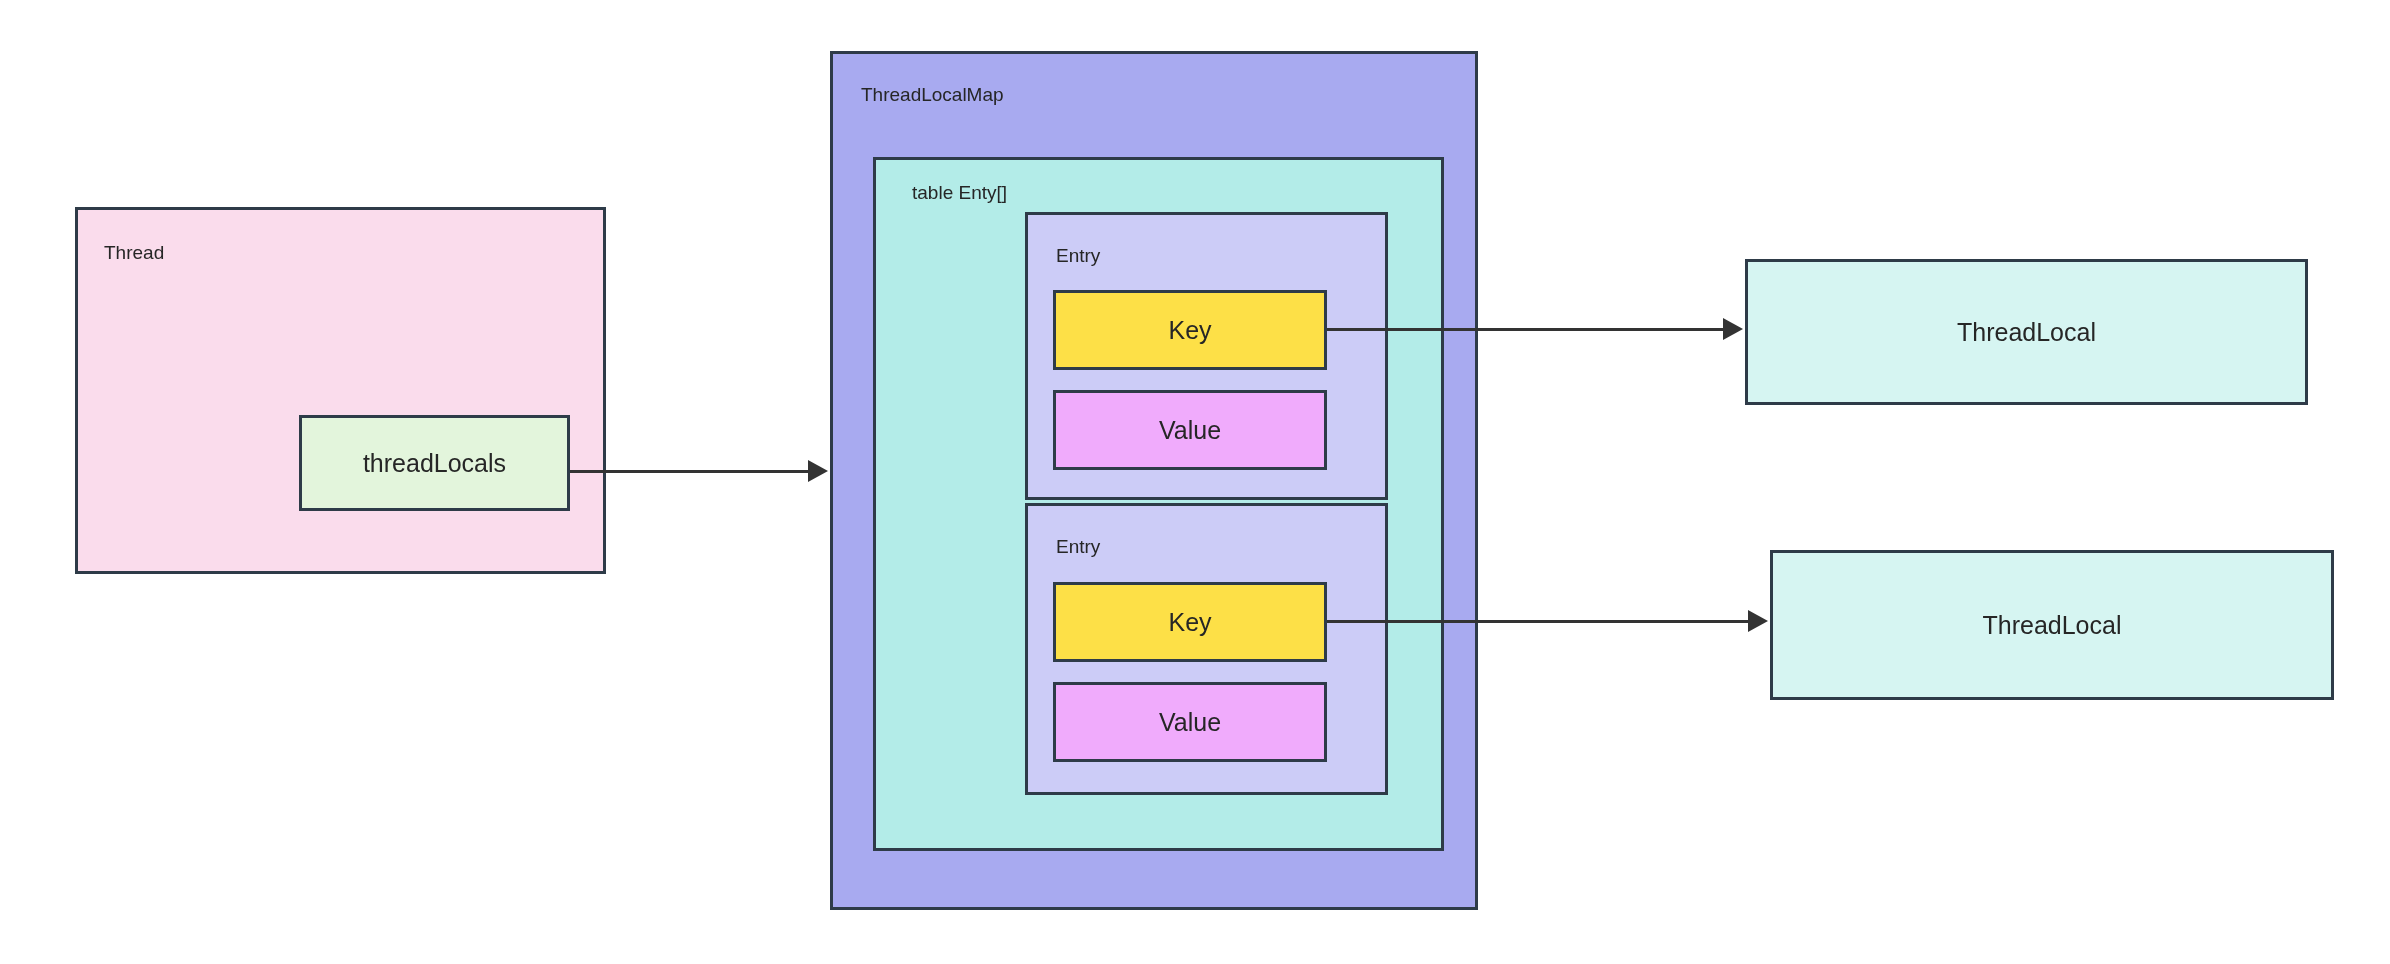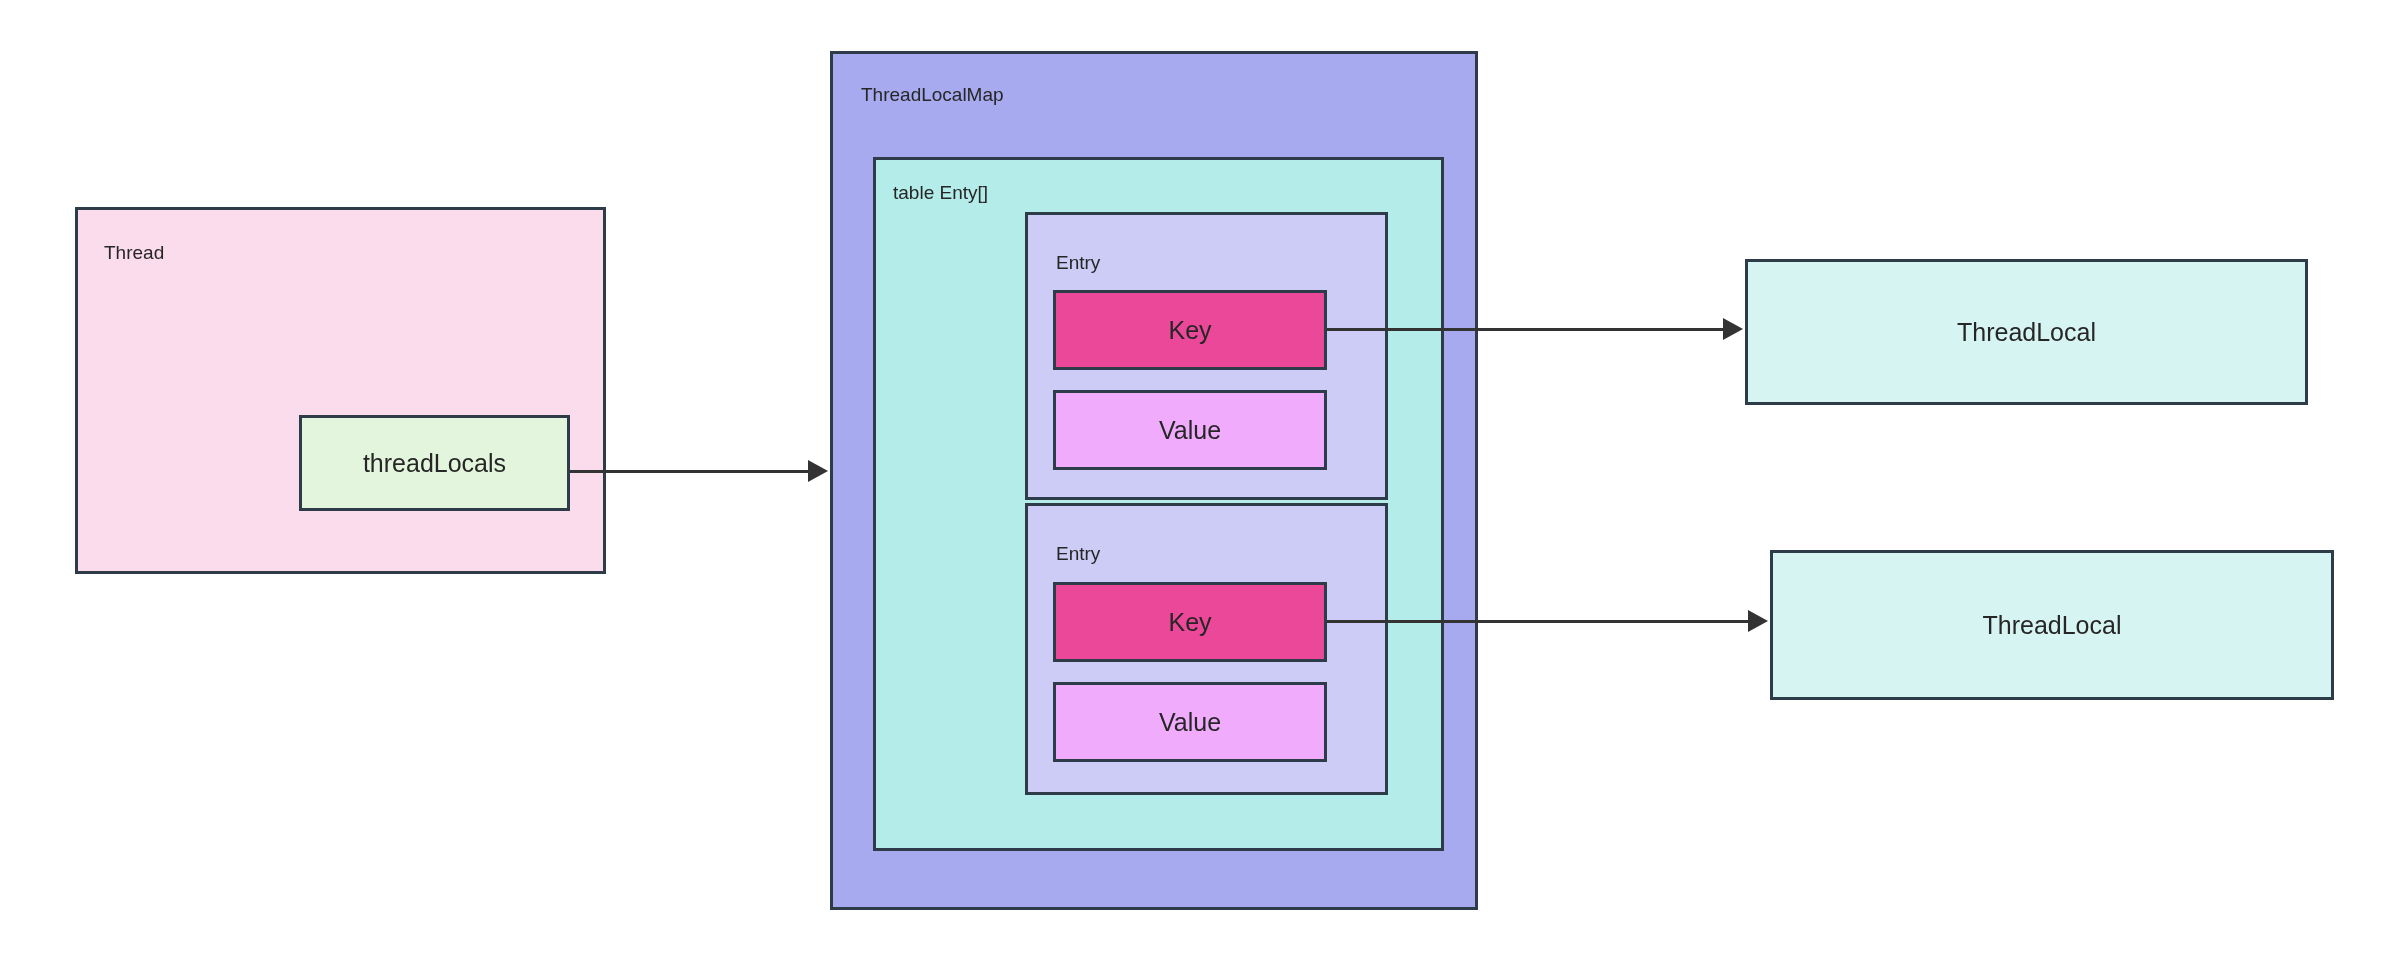--- a/index.html
+++ b/index.html
@@ -66,21 +66,21 @@
 
   
   .kv-box {
     left: 1053px;
     width: 274px;
     height: 80px;
     display: flex;
     align-items: center;
     justify-content: center;
   }
-  .key-box   { background: #ec4899; }
+  .key-box   { background: #fde047; }
   .value-box { background: #f0abfc; }
   .key-1   { top: 290px; }
   .value-1 { top: 390px; }
   .key-2   { top: 582px; }
   .value-2 { top: 682px; }
 
   
   .threadlocal-box {
     background: #d6f5f2;
     display: flex;
@@ -97,22 +97,22 @@
     color: #262626;
     white-space: nowrap;
   }
   .center-label {
     font-size: 25px;
     color: #262626;
     white-space: nowrap;
   }
   .lbl-thread     { left: 26px;  top: 32px; }
   .lbl-tlm        { left: 28px;  top: 30px; }
-  .lbl-table      { left: 17px;  top: 22px; }
-  .lbl-entry      { left: 28px;  top: 37px; }
+  .lbl-table      { left: 36px;  top: 22px; }
+  .lbl-entry      { left: 28px;  top: 30px; }
 
   
   .arrow-line {
     position: absolute;
     height: 3px;
     background: #333333;
   }
   .arrow-head {
     position: absolute;
     width: 0;

